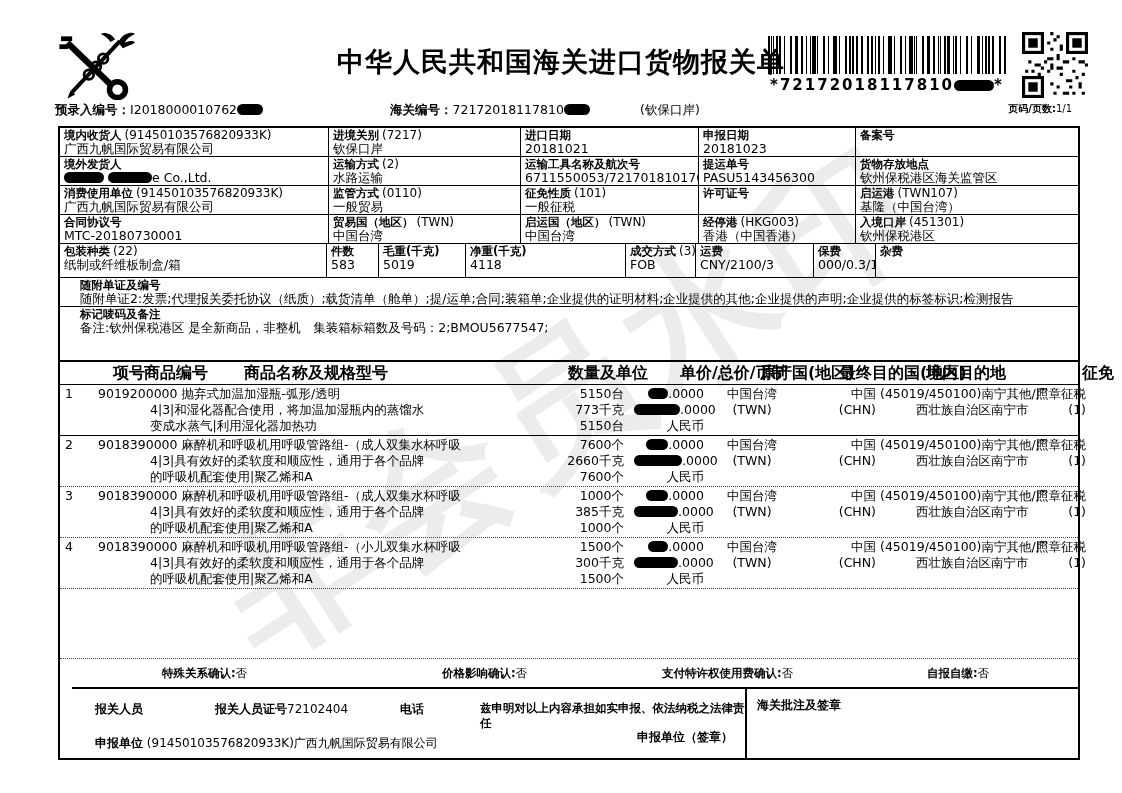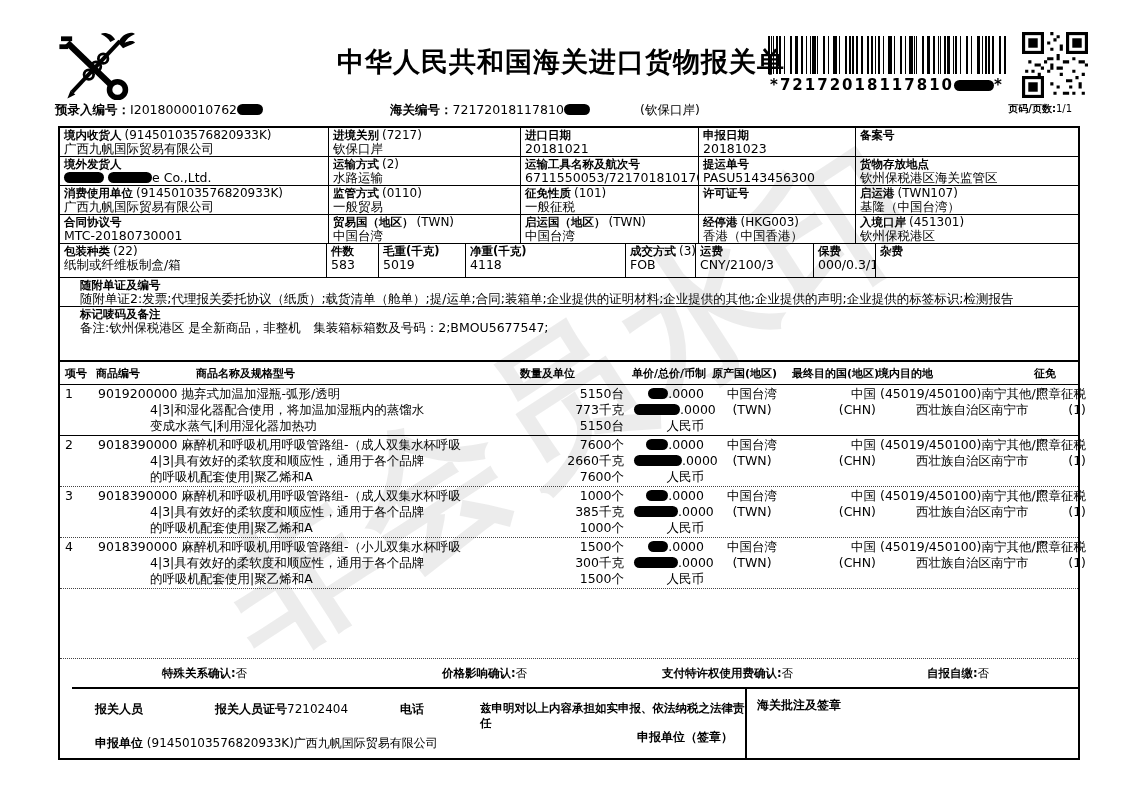--- a/index.html
+++ b/index.html
@@ -31,21 +31,21 @@
   .cell{border-left:1px solid #000;padding:1px 4px;overflow:hidden;}
   .row .cell:first-child{border-left:none;}
   .lbl{font-size:11.5px;line-height:13px;font-weight:bold;white-space:nowrap;}
   .lbl .cd{font-weight:normal;margin-left:3px;font-size:12px;}
   .val{font-size:12.5px;line-height:14px;white-space:nowrap;}
   .wide{display:block;height:29px;border-bottom:1px solid #000;padding:1px 20px;box-sizing:border-box;}
   .marks{height:53px;border-bottom:none;}
   
   .ghead{display:grid;grid-template-columns:36px 100px 324px 112px 80px 80px 86px 156px 1fr;
          height:22px;border-top:2px solid #000;border-bottom:1px solid #000;align-items:center;
-         font-weight:bold;font-size:11px;}
+         font-weight:bold;font-size:16px;padding-left:48px;}
   .ghead>div{white-space:nowrap;}
   .ghead>div:nth-child(1){text-align:left;padding-left:5px;}
   .gitem{display:grid;grid-template-columns:36px 424px 112px 80px 80px 86px 156px 1fr;height:51px;
          font-size:12.5px;line-height:16px;box-sizing:border-box;}
   .gitem.solid{border-bottom:1px solid #000;}
   .gitem.dot{border-bottom:1px dotted #444;}
   .gc{padding:1px 2px;white-space:nowrap;overflow:visible;}
   .gc .ln{display:block;}
   .gc-no{padding-left:5px;}
   .gc-name .ln.ind{padding-left:52px;}

